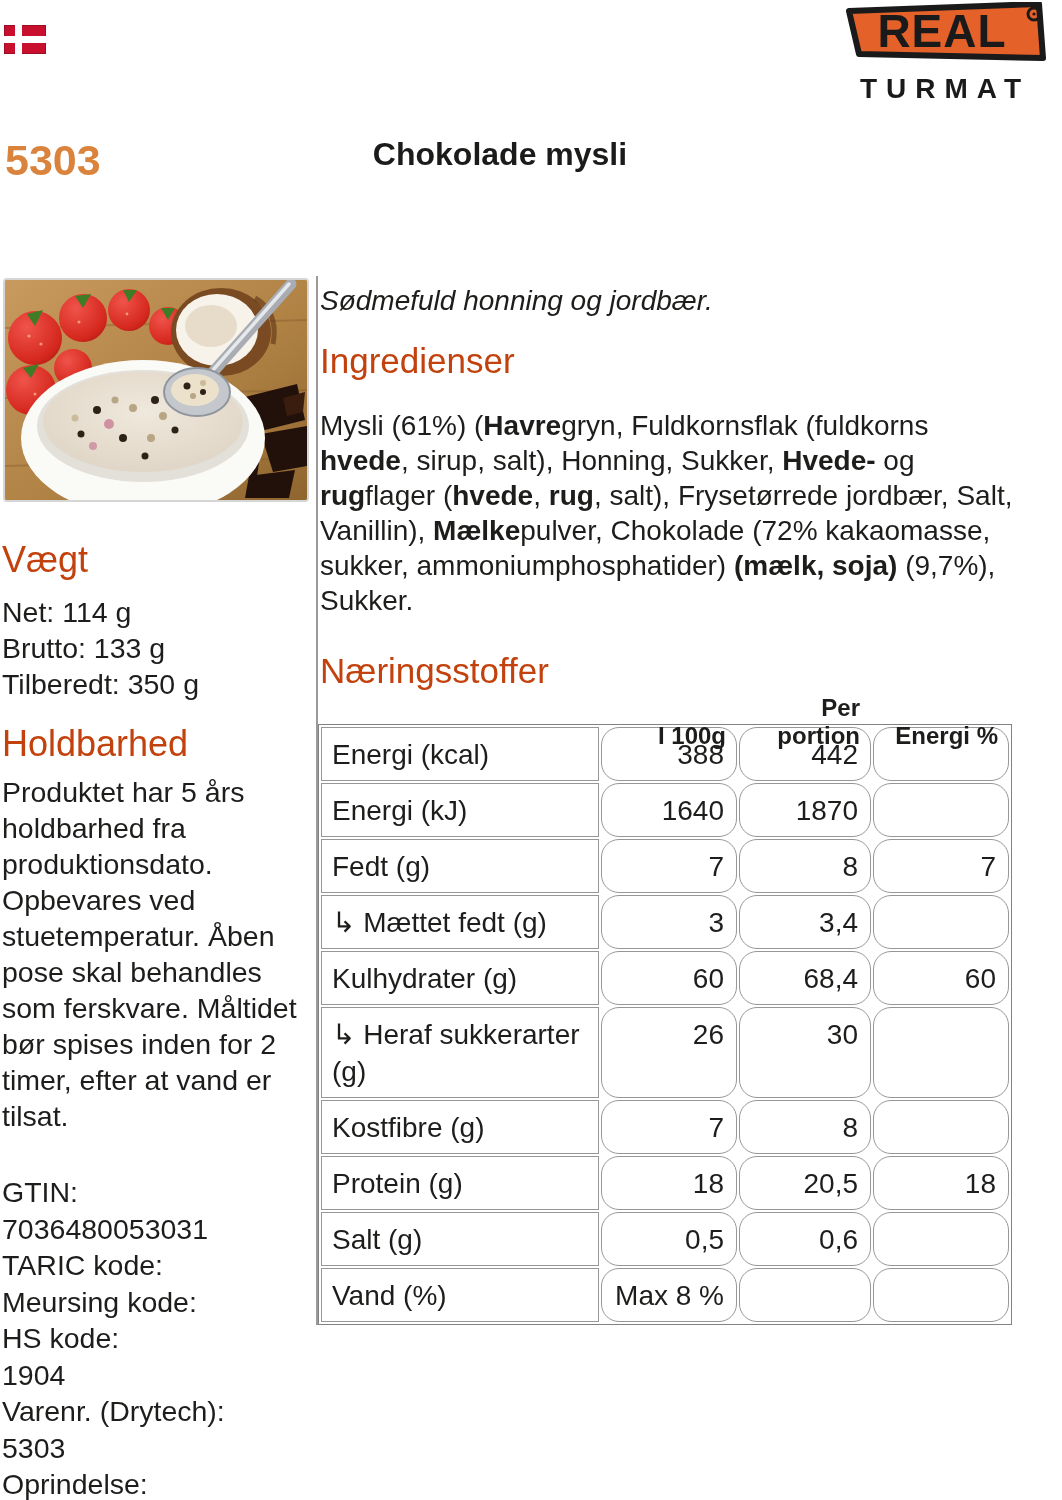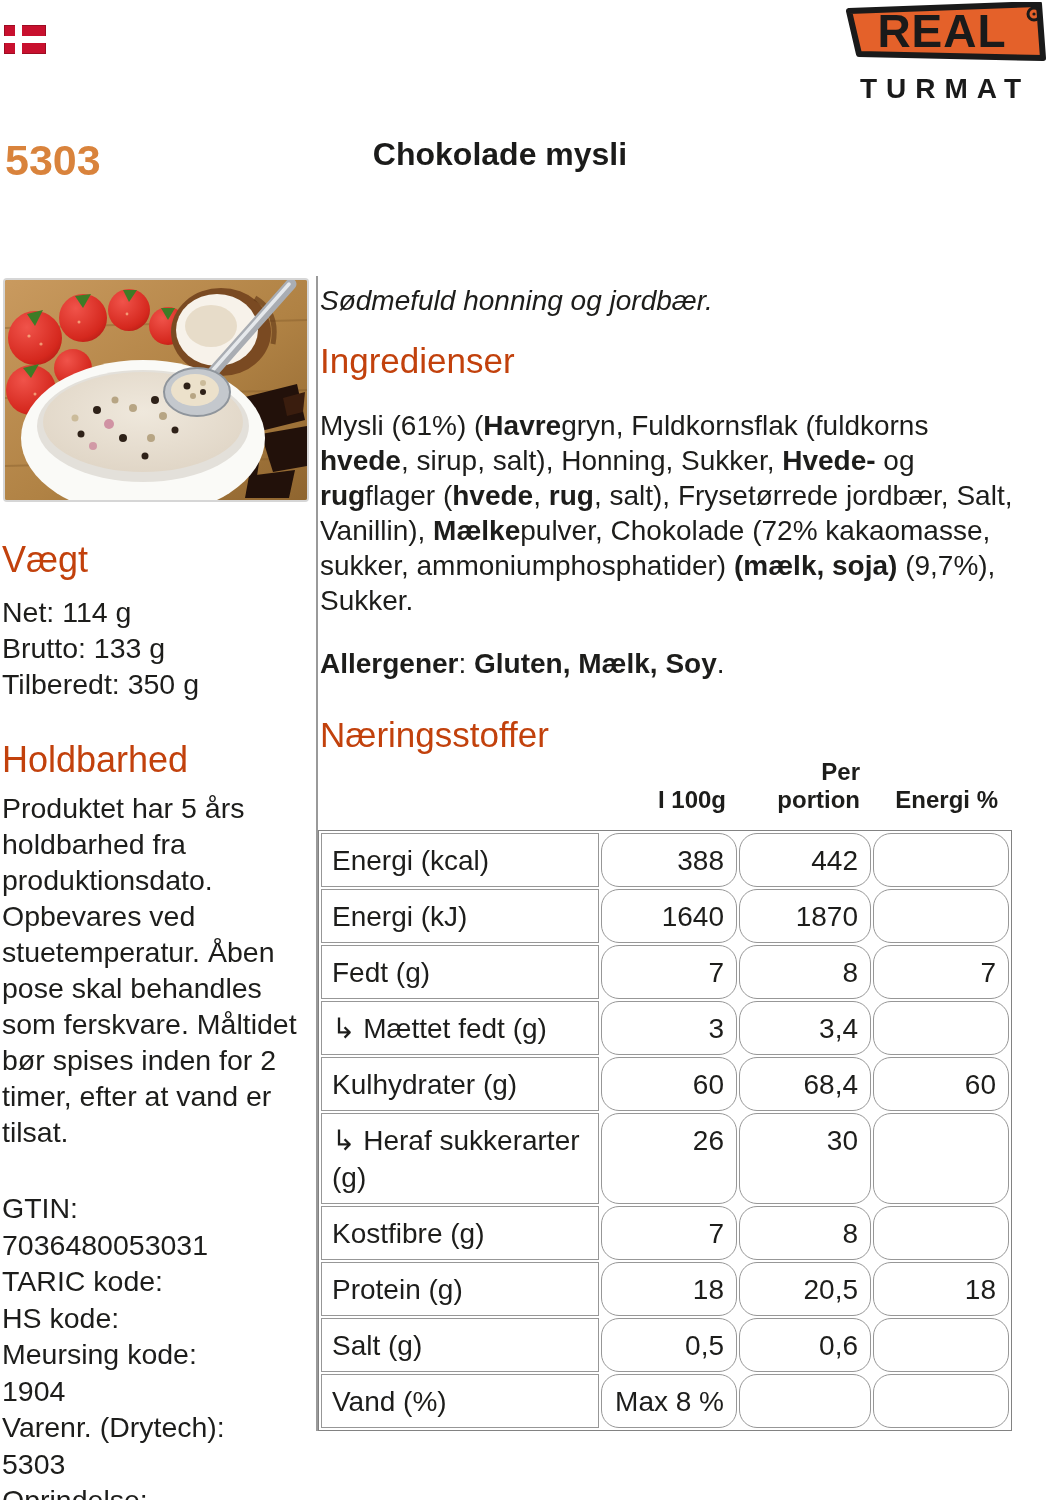--- a/index.html
+++ b/index.html
@@ -29,38 +29,38 @@
              display:flex; align-items:flex-start; }
   .col-left { flex:none; width:316px; padding-left:2px; }
   .col-right { flex:1; border-left:2px solid #9a9a9a; min-height:1048px; }
 
   
   .photo-frame { margin:2px 0 0 1px; width:306px; height:224px;
                  border:2px solid #d6d6d6; border-radius:4px; overflow:hidden; background:#b08648; }
   h2 { margin:0; font-weight:normal; color:#c2410c; }
   .h-left { font-size:36px; line-height:44px; margin-top:36px; }
   .weight-lines { margin-top:12px; font-size:28.5px; line-height:36px; }
-  .shelf-h { margin-top:36px; }
+  .shelf-h { margin-top:20px; }
   .shelf-text { margin-top:8px; font-size:28.5px; line-height:36px; width:316px; }
   .codes { margin-top:40px; font-size:28.5px; line-height:36.5px; }
 
   
   .tagline { margin:8px 0 0 2px; font-size:28px; line-height:34px; font-style:italic; }
   .h-ing { font-size:35px; line-height:42px; margin:22px 0 0 2px; }
   .ing-text { margin:26px 0 0 2px; width:700px; font-size:28px; line-height:35px; }
   .allergens { margin:28px 0 0 2px; font-size:28px; line-height:36px; }
   .h-nut { font-size:35px; line-height:42px; margin:32px 0 0 2px; }
 
   .nut-headers { margin-top:2px; width:694px; display:grid;
                  grid-template-columns:280px 138px 134px 138px;
                  font-size:24px; font-weight:bold; height:30px; align-items:end; }
   .nut-headers .hcell { text-align:right; padding-right:10px; }
 
   table.nutrition { width:694px; border:1px solid #828282; border-spacing:2px;
-                    table-layout:fixed; font-size:28px; color:#1d1d1b;margin-top:42px; }
+                    table-layout:fixed; font-size:28px; color:#1d1d1b; }
   table.nutrition td { border:1px solid #979797; padding:8px 12px 7px 10px;
                        line-height:37px; vertical-align:top; background:#fff; }
   table.nutrition td.num { text-align:right;border-radius:18px; }
 </style>
 </head>
 <body>
 
 <div class="flag">
   <div class="v"></div>
   <div class="h"></div>
@@ -185,37 +185,36 @@
         <div>Tilberedt: 350 g</div>
       </div>
 
     <h2 class="h-left shelf-h">Holdbarhed</h2>
     <div class="shelf-text">Produktet har 5 års holdbarhed fra produktionsdato. Opbevares ved stuetemperatur. Åben pose skal behandles som ferskvare. Måltidet bør spises inden for 2 timer, efter at vand er tilsat.</div>
 
     <div class="codes">
         <div>GTIN:</div>
         <div>7036480053031</div>
         <div>TARIC kode:</div>
+        <div>Meursing kode:</div>
         <div>HS kode:</div>
-        <div>Meursing kode:</div>
         <div>1904</div>
         <div>Varenr. (Drytech):</div>
         <div>5303</div>
         <div>Oprindelse:</div>
       </div>
   </div>
 
   <div class="col-right">
 
     <div class="tagline">Sødmefuld honning og jordbær.</div>
 
     <h2 class="h-ing">Ingredienser</h2>
     <div class="ing-text"><span>Mysli (61%) (</span><span class="b">Havre</span><span>gryn, Fuldkornsflak (fuldkorns </span><span class="b">hvede</span><span>, sirup, salt), Honning, Sukker, </span><span class="b">Hvede-</span><span> og </span><span class="b">rug</span><span>flager (</span><span class="b">hvede</span><span>, </span><span class="b">rug</span><span>, salt), Frysetørrede jordbær, Salt, Vanillin), </span><span class="b">Mælke</span><span>pulver, Chokolade (72% kakaomasse, sukker, ammoniumphosphatider) </span><span class="b">(mælk, soja)</span><span> (9,7%), Sukker.</span></div>
 
-    <div class="allergens"><span class="b">Allergener</span><span>: </span><span class="b">Gluten, Mælk, Soy</span><span>.</span></div>
 
     <h2 class="h-nut">Næringsstoffer</h2>
 
     <div class="nut-headers">
       <div class="hcell"></div>
       <div class="hcell">I 100g</div>
       <div class="hcell">Per portion</div>
       <div class="hcell">Energi %</div>
     </div>
 

